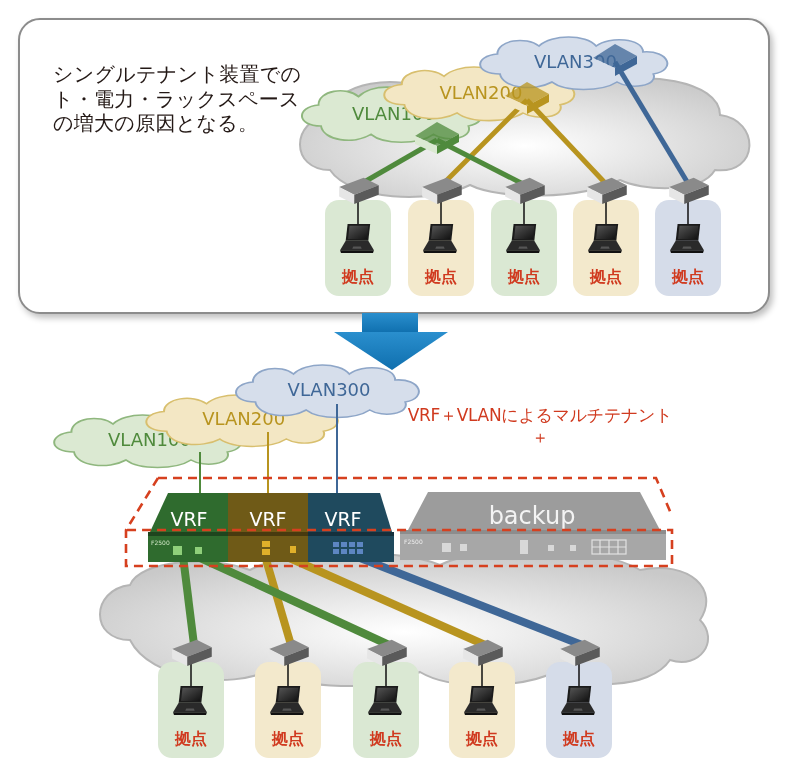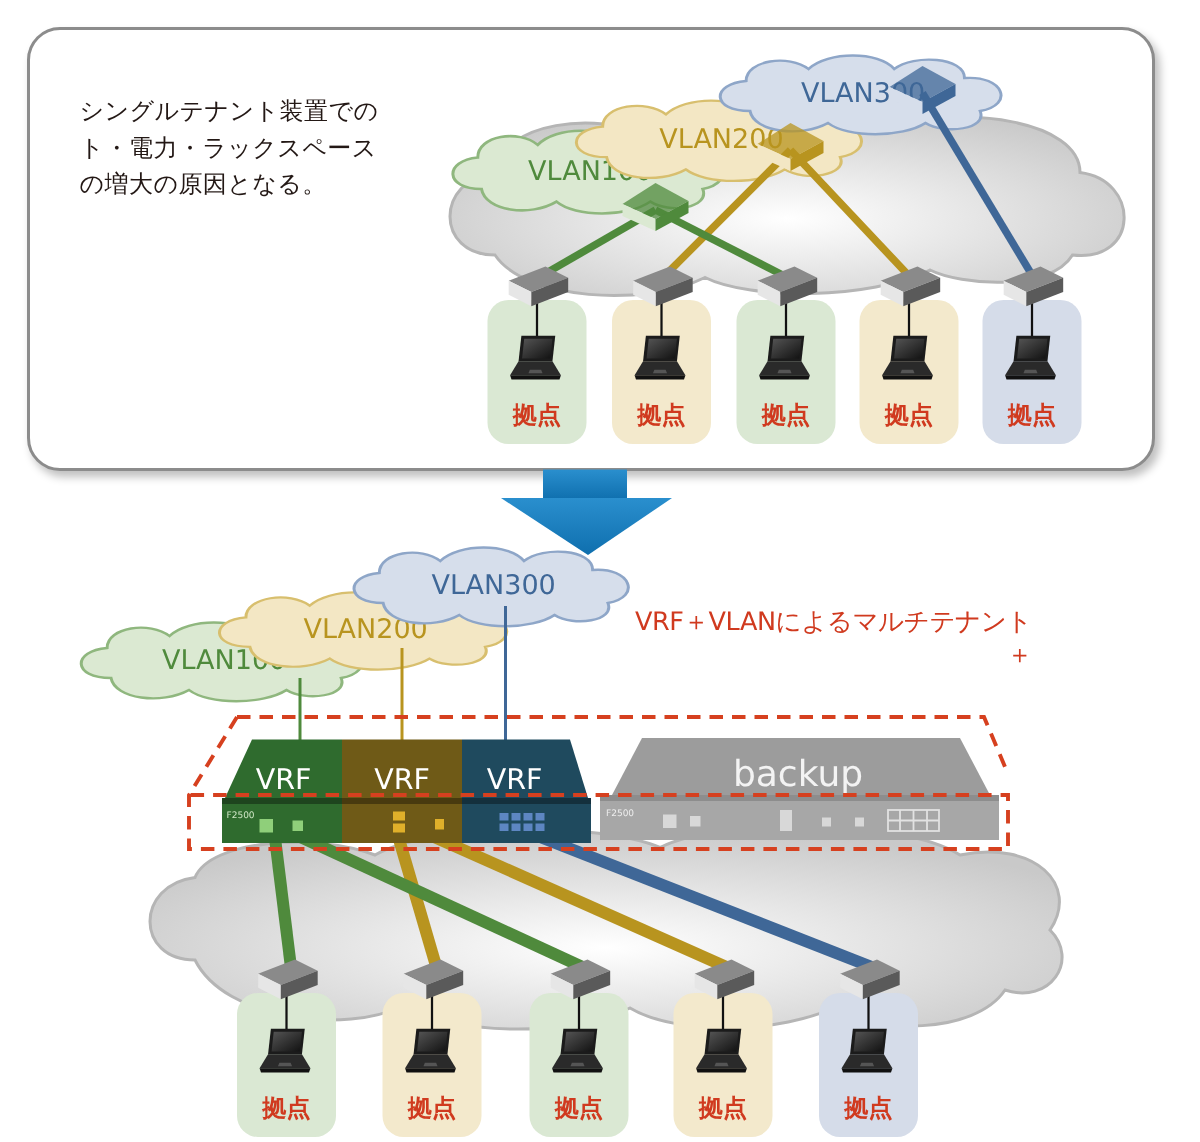--- a/index.html
+++ b/index.html
@@ -6,25 +6,25 @@
   body { width: 800px; height: 761px; position: relative; overflow: hidden;
          font-family: "DejaVu Sans", "Liberation Sans", sans-serif; }
   #stage { position: absolute; left: 0; top: 0; width: 800px; height: 761px; }
   .panel {
     position: absolute; left: 18px; top: 18px; width: 748px; height: 292px;
     border: 2.5px solid #8c8c8c; border-radius: 22px; background: #fff;
     box-shadow: 3px 4px 6px rgba(0,0,0,0.25);
   }
   .desc {
     position: absolute; left: 53px; top: 62px; width: 240px;
-    font-size: 16px; line-height: 24.5px; color: #231815; letter-spacing: 0.3px;
+    font-size: 20px; line-height: 24.5px; color: #231815; letter-spacing: 0.3px;
   }
   .desc span { display: block; white-space: nowrap; }
   .caption {
-    position: absolute; left: 392px; top: 404px; width: 296px; text-align: right;
+    position: absolute; left: 392px; top: 404px; width: 296px; text-align: center;
     color: #d03a1f; font-size: 17px; line-height: 22px; letter-spacing: -0.3px;
   }
   .caption span { display: block; white-space: nowrap; }
   svg text { font-family: "DejaVu Sans", "Liberation Sans", sans-serif; }
 </style>
 </head>
 <body>
 
 <div class="panel"></div>
 

